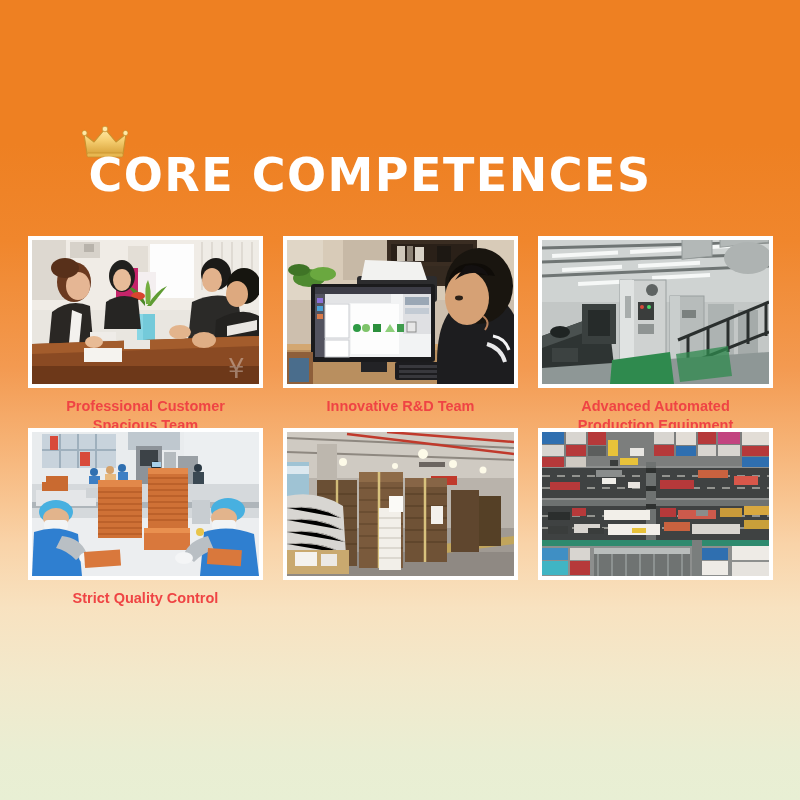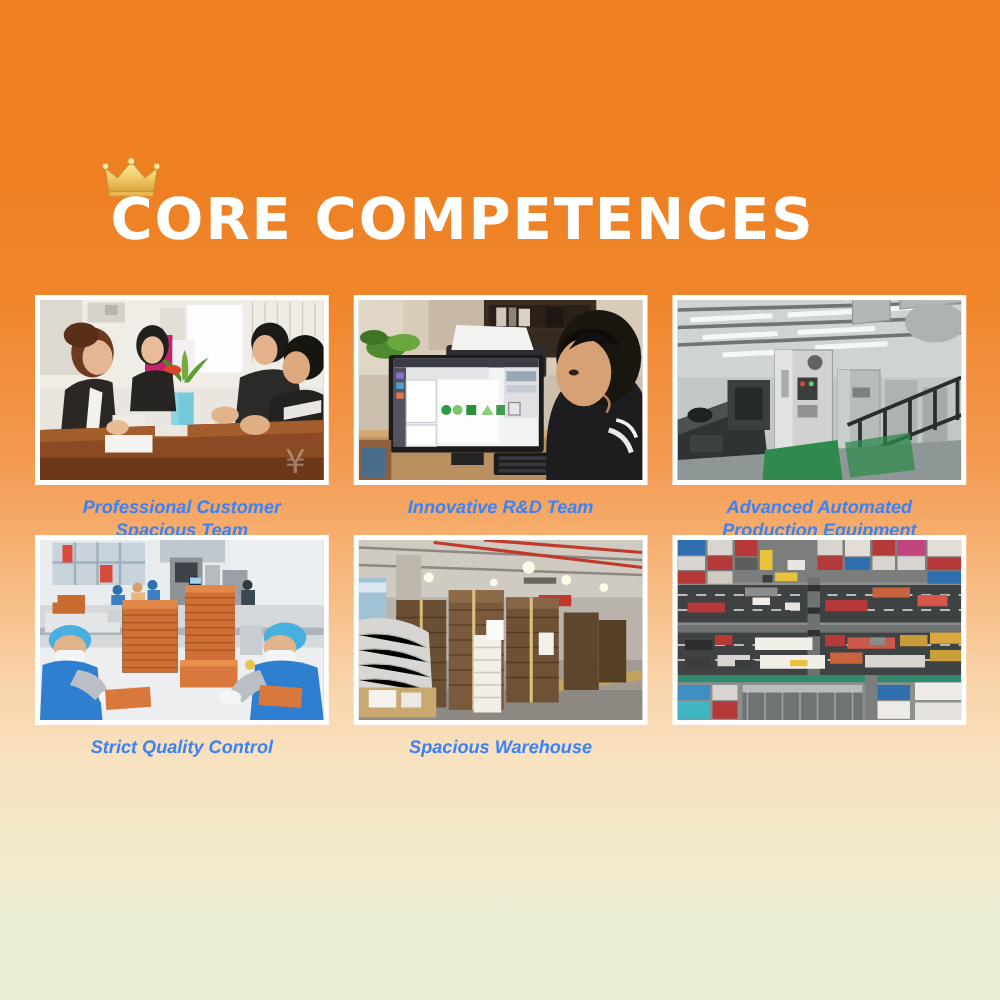--- a/index.html
+++ b/index.html
@@ -91,26 +91,25 @@
     position: relative;
     background: #b9b9b9;
   }
 
   .photo svg { display: block; width: 100%; height: 100%; }
 
   .caption {
     font-family: "Liberation Sans", sans-serif;
     font-size: 14.5px;
     font-weight: bold;
-    color: #3b82f6;
+    color: #ef4444;
     text-align: center;
     line-height: 1.28;
     padding-top: 9px;
     height: 50px;
-    font-style: italic;
   }
 
   
   .grid-row2 {
     position: absolute;
     top: 428px;
     left: 28px;
     width: 604px;
     display: grid;
     grid-template-columns: repeat(3, 235px);
@@ -592,24 +591,20 @@
                 <line x1="92" y1="96" x2="114" y2="96"></line>
               <line x1="92" y1="106" x2="114" y2="106"></line>
                 <line x1="92" y1="116" x2="114" y2="116"></line>
               <line x1="92" y1="126" x2="114" y2="126"></line>
             </g>
           </g>
           <rect x="102" y="64" width="14" height="16" fill="#fbfaf7"></rect>
         </svg>
       </div>
     </div>
-    <div class="caption">
-      <div>Spacious Warehouse</div>
-      <div></div>
-    </div>
   </div>
 
   <div class="cell">
     <div class="photo-frame">
       <div class="photo">
         <svg viewBox="0 0 227 144" preserveAspectRatio="none" xmlns="http://www.w3.org/2000/svg">
           <rect width="227" height="144" fill="#8d8f8e"></rect>
 
           <rect x="0" y="0" width="227" height="34" fill="#7c7e7d"></rect>
           <g>

